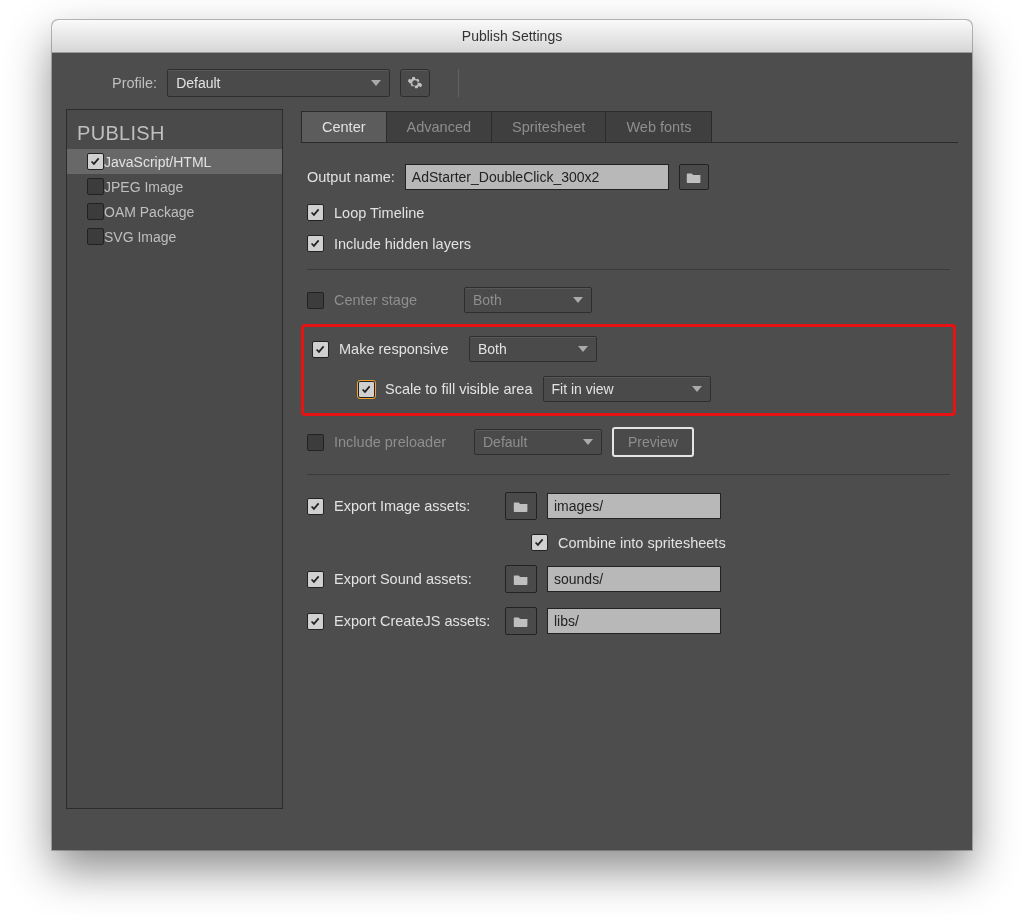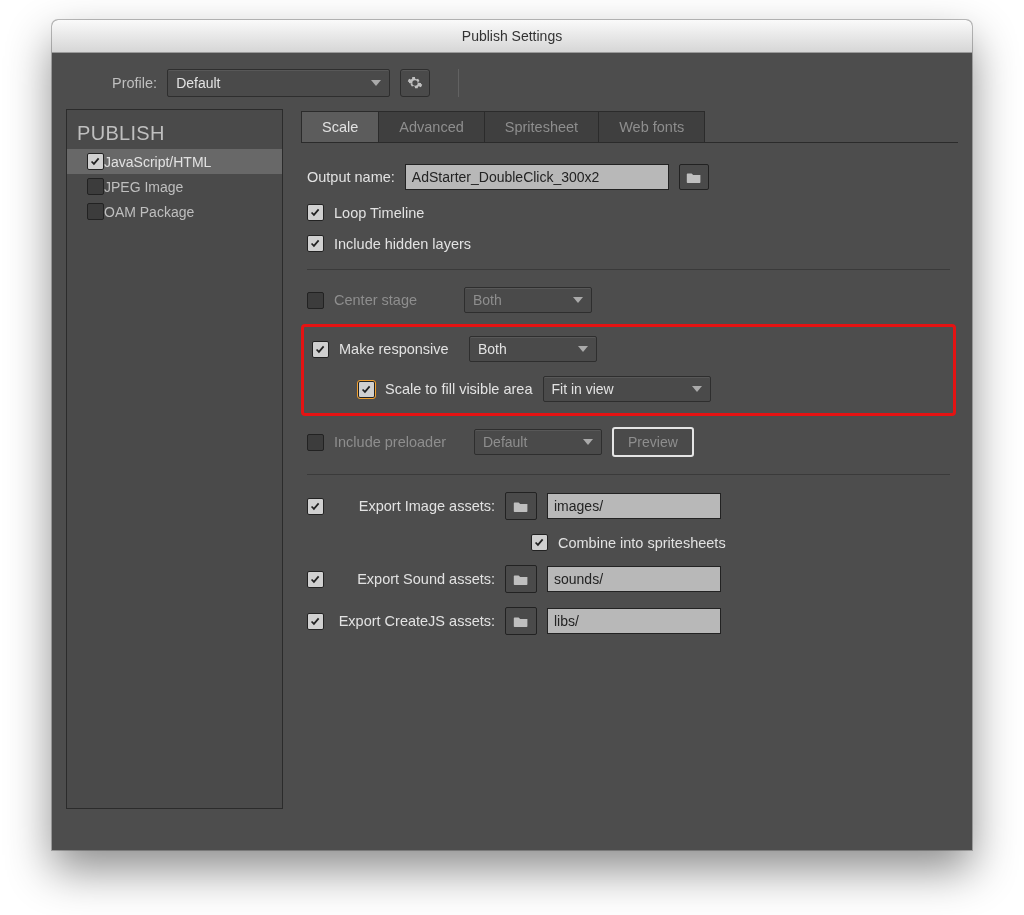--- a/index.html
+++ b/index.html
@@ -192,21 +192,21 @@
   }
   .hl-box{
     border:3px solid var(--hl-red);
     border-radius:4px;
     padding:2px 6px 4px 6px;
     margin:4px -4px 4px -4px;
   }
   .sec-label{
     width:188px;
     color:var(--text-bright);
-    display:flex;align-items:center;gap:10px;justify-content:space-between;
+    display:flex;align-items:center;gap:10px;
   }
   svg{display:block;}
 </style>
 </head>
 <body>
 
 <div class="stage">
   <div class="window">
 
     <div class="titlebar">
@@ -244,26 +244,30 @@
 
 
         <div class="side-item">
           <span class="chk dark"></span>
           <span>JPEG Image</span>
         </div>
         <div class="side-item">
           <span class="chk dark"></span>
           <span>OAM Package</span>
         </div>
+        <div class="side-item">
+          <span class="chk dark"></span>
+          <span>SVG Image</span>
+        </div>
       </div>
 
       <div class="main">
 
         <div class="tabs">
-          <div class="tab active"><span>Scale</span></div>
+          <div class="tab active"><span>Center</span></div>
           <div class="tab"><span>Advanced</span></div>
           <div class="tab"><span>Spritesheet</span></div>
           <div class="tab"><span>Web fonts</span></div>
         </div>
 
         <div class="tab-body">
 
           <div class="row">
             <span class="lbl">Output name:</span>
             <div class="text-field" style="width:250px">

